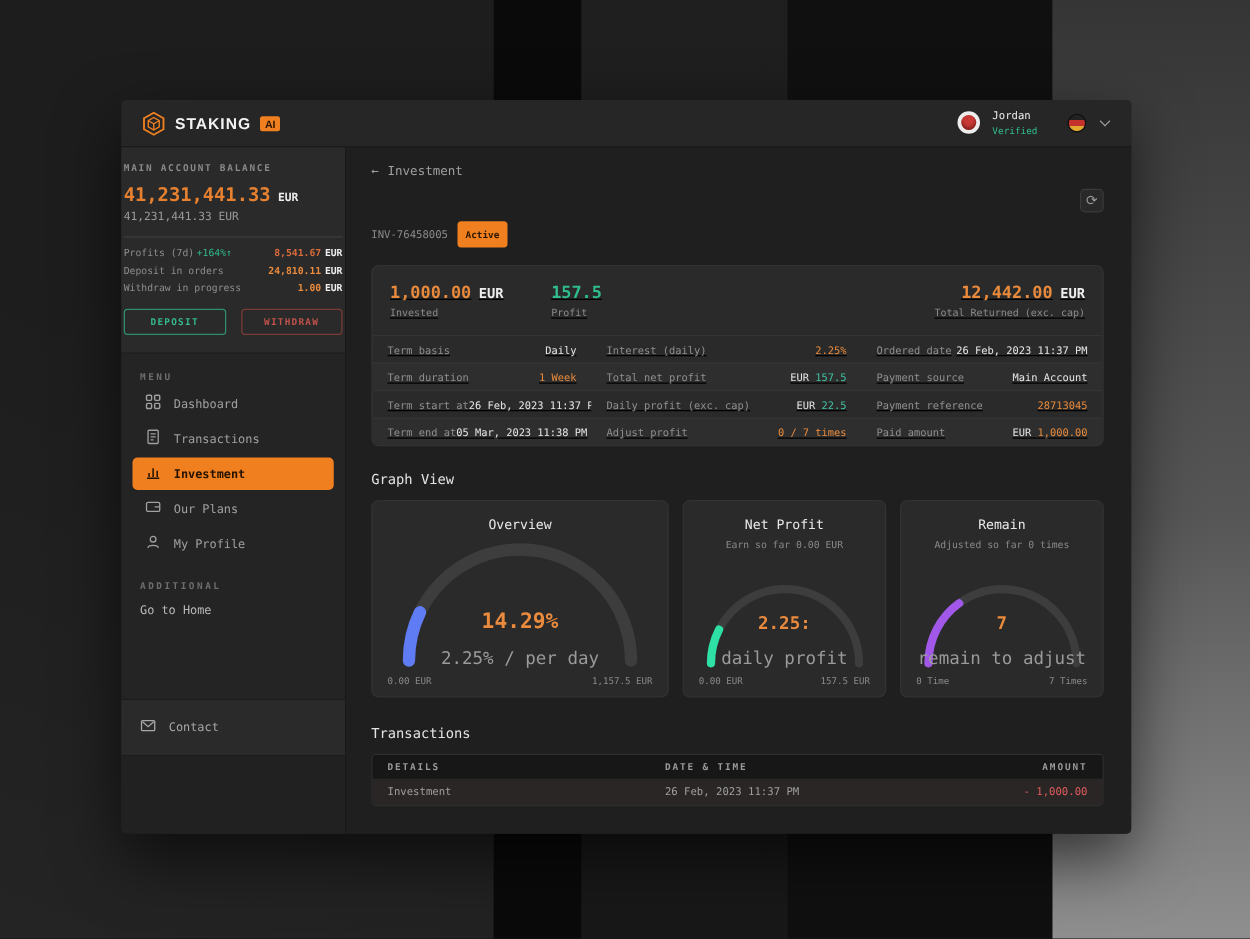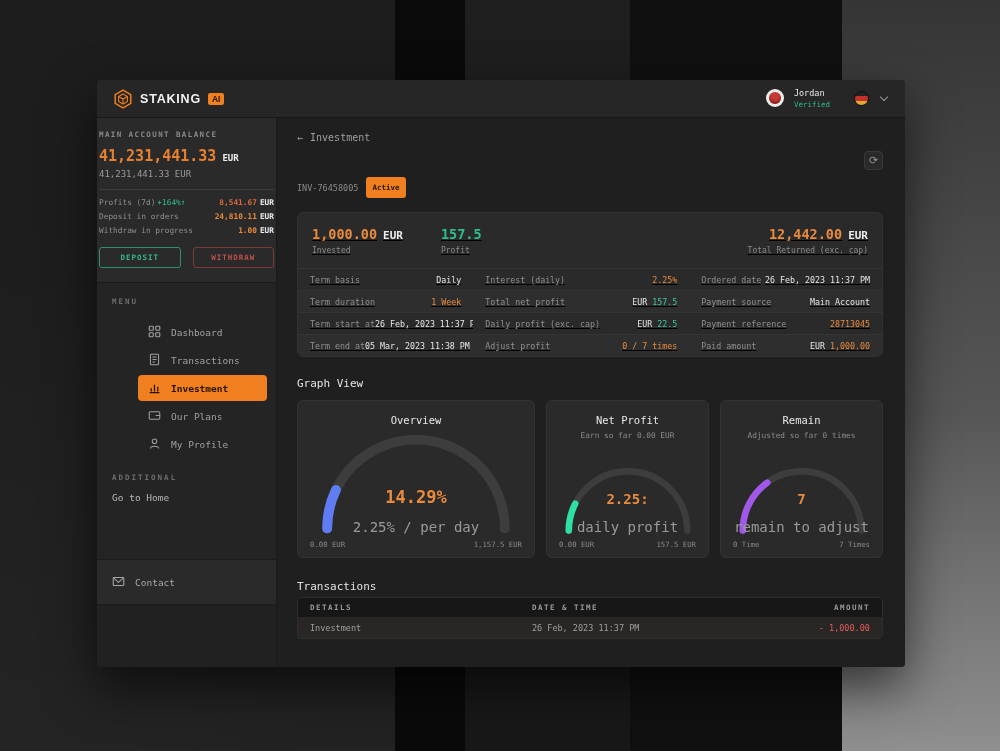--- a/index.html
+++ b/index.html
@@ -42,21 +42,21 @@
   .stat-label { color:#8e8e8e; }
   .stat-delta { color:#2fbd8d; margin-left:2px; }
   .stat-val { margin-left:auto; font-weight:bold; }
   .stat-cur { color:#ededed; font-weight:bold; margin-left:3px; }
   .btn-row { display:flex; gap:12px; margin-top:12px; }
   .btn { flex:1; height:21px; border-radius:3px; background:transparent; font-family:inherit; font-size:7.5px; letter-spacing:1px; font-weight:bold; cursor:pointer; }
   .btn-dep { border:1px solid #2e8f6e; color:#35b98a; }
   .btn-wit { border:1px solid #7a3b35; color:#c0524a; }
   .menu-sec { padding-top:14px; }
   .sec-label { font-size:7.5px; font-weight:bold; letter-spacing:2px; color:#6e6e6e; padding:0 15px; }
-  .menu-list { margin-top:13px;padding-left:32px; }
+  .menu-list { margin-top:4px; }
   .mitem { margin:2px 9px; height:26px; border-radius:4px; display:flex; align-items:center; gap:10px; padding:0 10px; color:#a0a0a0; font-size:9.5px; cursor:pointer; }
   .mitem svg { flex:0 0 13px; }
   .mitem.active { background:#ef7f1f; color:#241300; font-weight:bold; }
   .add-sec { margin-top:16px; }
   .gohome { margin-top:10px; padding:0 15px; font-size:9.5px; color:#b8b8b8; cursor:pointer; }
   .contact { margin-top:auto; height:46px; background:#2a2a2a; border-top:1px solid #1c1c1c; border-bottom:1px solid #1c1c1c; display:flex; align-items:center; gap:10px; padding:0 15px; color:#a8a8a8; font-size:9.5px; cursor:pointer; }
   .side-filler { height:62px; background:#212121; }
 
   
   .main { flex:1; background:#1f1f1f; padding:14px 22px 0 20px; min-width:0; }
@@ -96,21 +96,21 @@
   .gcard.lg svg.gauge { width:198px; height:102px; }
   .gcard.sm svg.gauge { width:132px; height:68px; }
   .gauge-track { stroke:#3d3d3d; }
   .gauge-track, .gauge-progress { fill:none; stroke-width:6; stroke-linecap:round; }
   .gcenter { position:absolute; left:0; right:0; bottom:0; text-align:center; }
   .gvalue { font-size:14px; font-weight:bold; color:#e98a3c; }
   .gcard.lg .gvalue { font-size:17px; }
   .gvsub { font-size:14px; color:#9a9a9a; margin-top:12px; }
   .gfooter { width:100%; display:flex; justify-content:space-between; font-size:7.3px; color:#8a8a8a; margin-top:5px; }
 
-  .ttable { margin-top:4px; border:1px solid #2e2e2e; border-radius:4px; overflow:hidden; }
+  .ttable { margin-top:10px; border:1px solid #2e2e2e; border-radius:4px; overflow:hidden; }
   .tgrid { display:grid; grid-template-columns:38% 42% 20%; align-items:center; }
   .thead { background:#171717; height:19px; font-size:7.5px; font-weight:bold; letter-spacing:1.5px; color:#9a9a9a; }
   .thead > div, .trow > div { padding:0 12px; }
   .t-right { text-align:right; }
   .trow { background:#2b2626; height:21px; font-size:8.5px; color:#9f9f9f; cursor:pointer; }
   .amt { color:#e05c5c; }
 </style>
 </head>
 <body>
 

